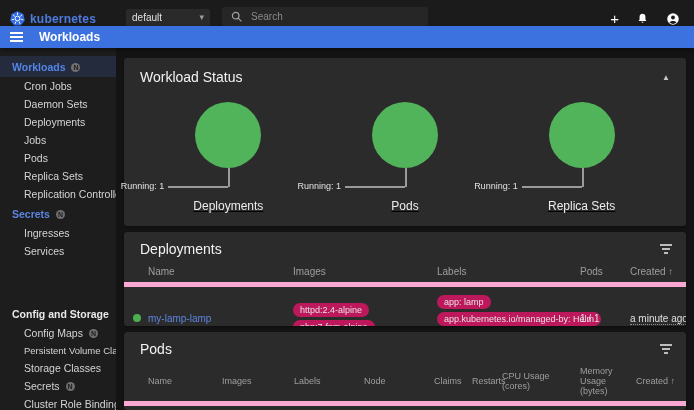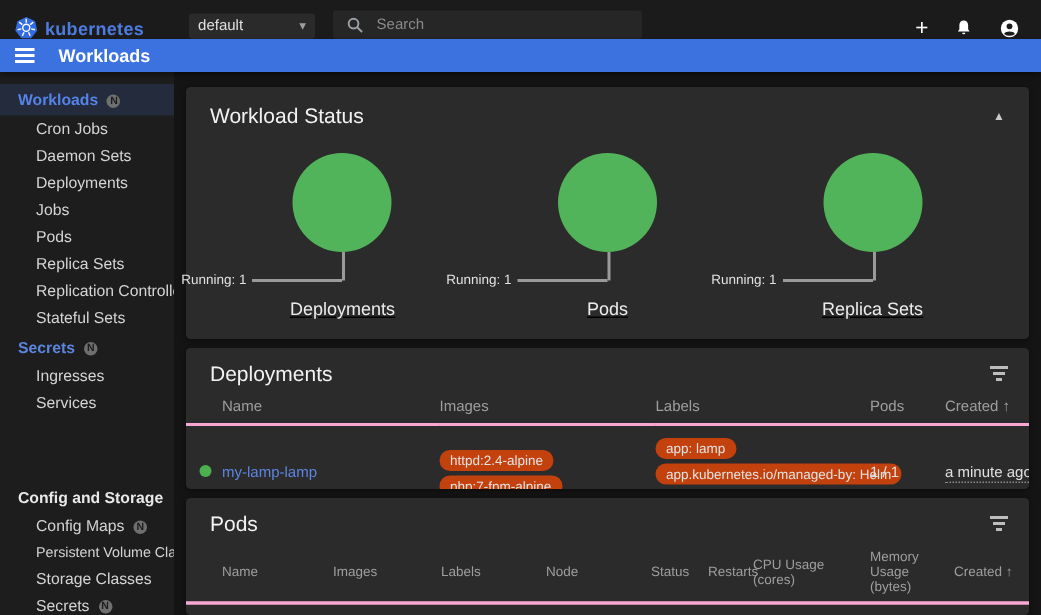--- a/index.html
+++ b/index.html
@@ -61,27 +61,27 @@
                        font-size:9px; color:#e0e0e0; white-space:nowrap; }
   .chart-title { color:#ececec; font-size:12px; margin-top:9px; }
 
   
   .tbl-card { padding-top:9px; flex:none; overflow:hidden; }
   .tbl-head { display:flex; align-items:flex-start; padding:0 14px 0 16px; }
   .filter-icon { margin-left:auto; cursor:pointer; padding-top:3px; }
   .filter-icon i { display:block; height:1.5px; background:#bdbdbd; margin:0 auto 2.5px; }
   .filter-icon i:nth-child(1){ width:12px; } .filter-icon i:nth-child(2){ width:8px; } .filter-icon i:nth-child(3){ width:4px; }
   table { width:100%; border-collapse:collapse; table-layout:fixed; margin-top:4px; }
-  th { color:#9e9e9e; font-weight:normal; text-align:left; padding:5px 6px 5px 0; border-bottom:2px solid #f9a8d4; }
+  th { color:#9e9e9e; font-weight:normal; text-align:left; padding:5px 6px 5px 0; border-bottom:5px solid #f9a8d4; }
   .dep-tbl th, .dep-tbl td { font-size:10px; }
   .pod-tbl th { font-size:9px; } .pod-tbl td { font-size:9.5px; }
   td { color:#e0e0e0; padding:6px 6px 6px 0; vertical-align:middle; }
   .dot { width:8px; height:8px; border-radius:50%; display:inline-block; margin-left:9px; }
   .link { color:#5c85e0; text-decoration:none; cursor:pointer; }
-  .chip { display:inline-block; background:#c2410c; border-radius:9px; padding:2px 7px; font-size:9px;
+  .chip { display:inline-block; background:#be185d; border-radius:9px; padding:2px 7px; font-size:9px;
           color:#e3e3e3; margin:1.5px 3px 1.5px 0; white-space:nowrap; }
   .lblrow { display:flex; align-items:center; gap:4px; flex-wrap:nowrap; }
   .rel-time { border-bottom:1px dotted #8a8a8a; white-space:nowrap; }
   .wrapcell { word-break:break-all; }
   .pod-card { flex:1; }
 </style>
 </head>
 <body>
 
 <div class="topbar">
@@ -163,23 +163,20 @@
         <span>Jobs</span>
       </div>
     <div class="nav-item">
         <span>Pods</span>
       </div>
     <div class="nav-item">
         <span>Replica Sets</span>
       </div>
     <div class="nav-item">
         <span>Replication Controllers</span>
-      </div>
-    <div class="nav-item">
-        <span>Stateful Sets</span>
       </div>
     <div class="nav-top link">
       <span>Secrets</span>
       <span class="nbadge">N</span>
     </div>
     <div class="nav-item">
         <span>Ingresses</span>
       </div>
     <div class="nav-item">
         <span>Services</span>
@@ -320,21 +317,21 @@
             <col style="width:56px">
             <col>
           </colgroup>
         <thead>
             <tr>
           <th></th>
           <th><span>Name</span></th>
           <th><span>Images</span></th>
           <th><span>Labels</span></th>
           <th><span>Node</span></th>
-          <th><span>Status</span></th>
+          <th><span>Claims</span></th>
           <th><span>Restarts</span></th>
           <th><span>CPU Usage (cores)</span></th>
           <th><span>Memory Usage (bytes)</span></th>
           <th><span>Created</span> <span>↑</span></th>
         </tr>
           </thead>
         <tbody>
           <tr>
             <td></td>
             <td></td>

